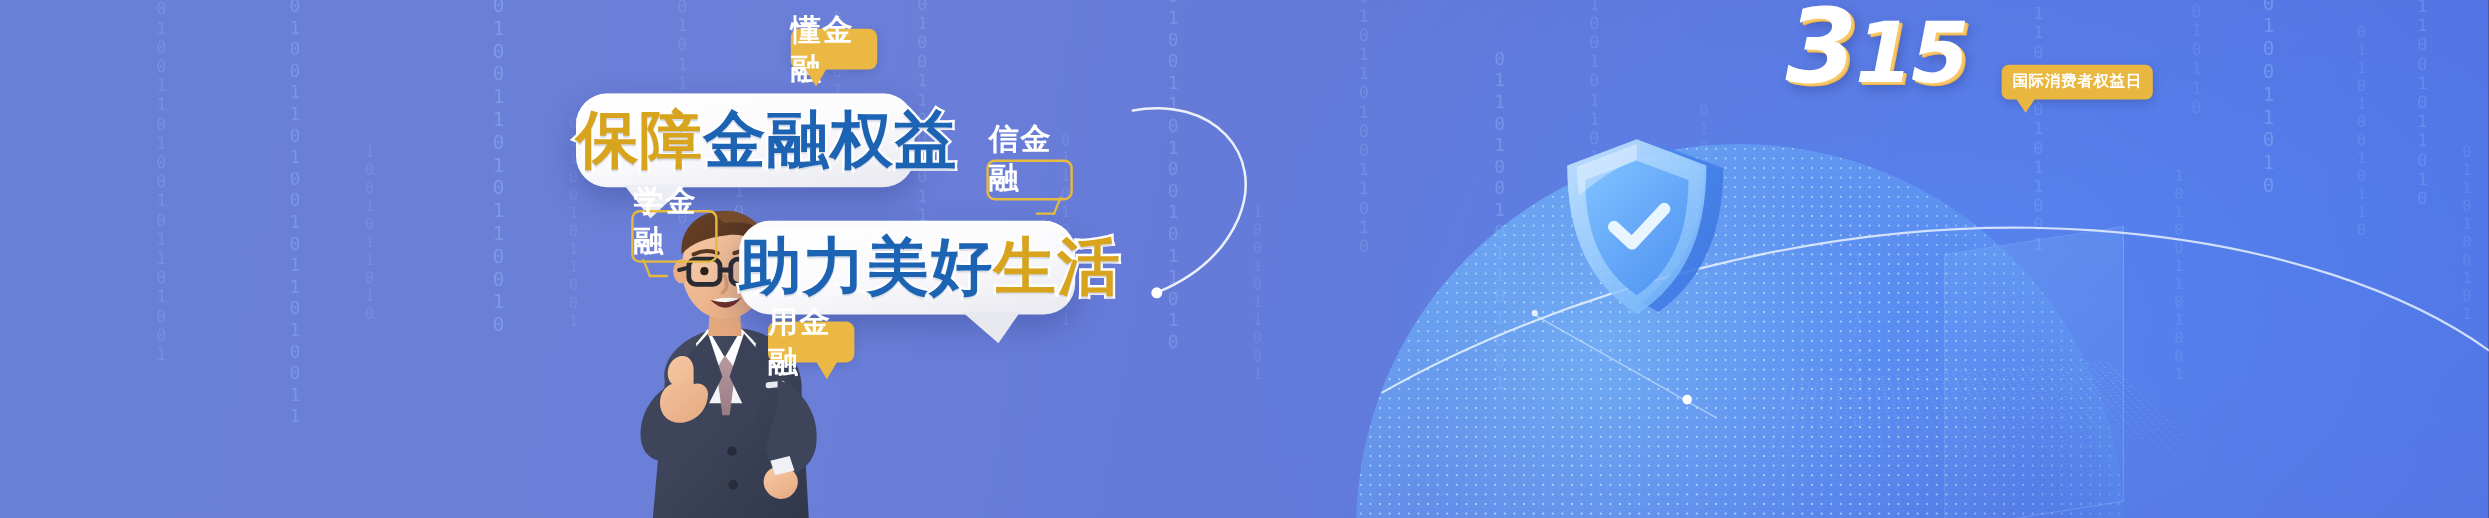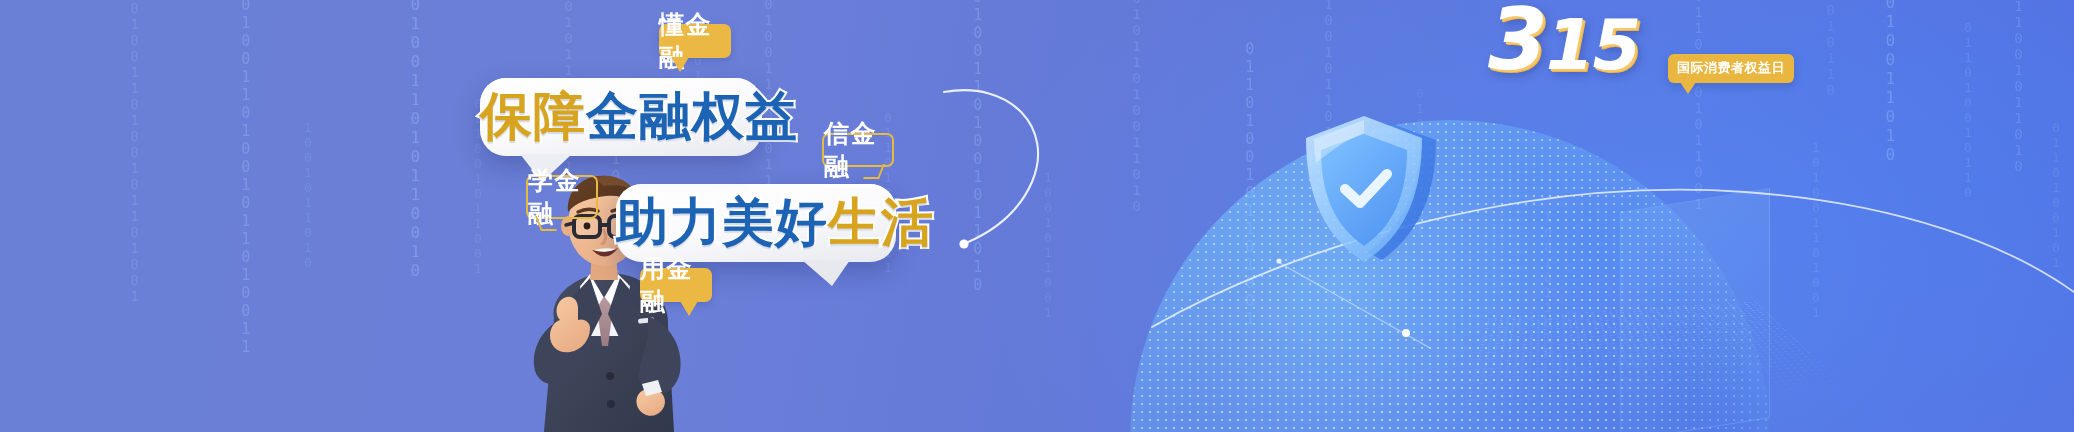--- a/index.html
+++ b/index.html
@@ -146,20 +146,21 @@
     border-radius:7px;
     font-family:"DejaVu Sans","Liberation Sans",sans-serif;
   }
   .tag.solid{
     background:#eab843;
     box-shadow:0 3px 9px rgba(40,55,120,0.22);
   }
   .tag.outline{
     background:transparent;
     border:2px solid #e6b93f;
+    align-items:flex-end;
   }
   .tag .ttail{ position:absolute; width:0;height:0; }
   .tag.solid .ttail{
     border-left:9px solid transparent;
     border-right:9px solid transparent;
     border-top:15px solid #eab843;
     bottom:-14px;
   }
 
   #tag-dong{ left:659px; top:24px; width:72px; height:34px; }

